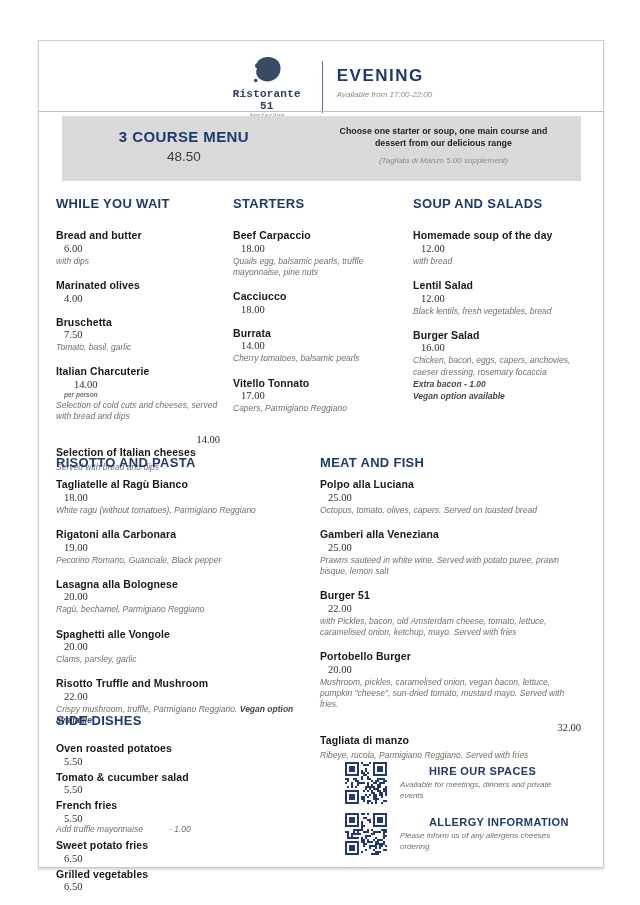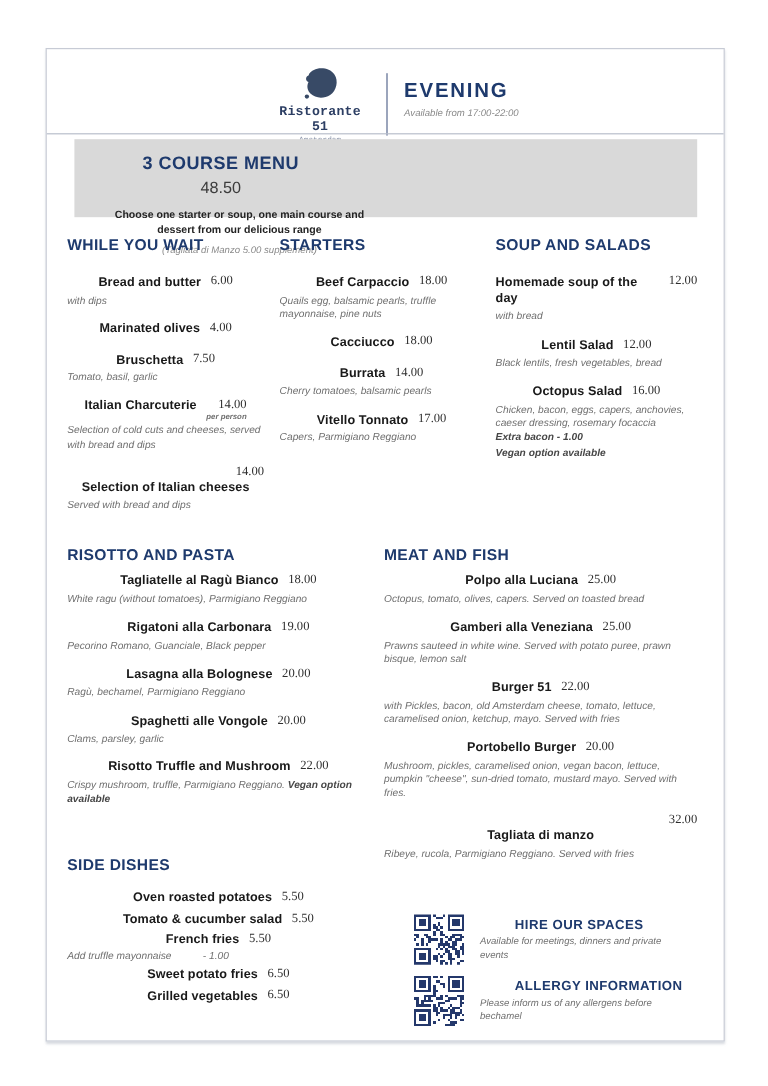--- a/index.html
+++ b/index.html
@@ -11,41 +11,41 @@
   .brand{width:82px;text-align:center;font-family:Liberation Mono, monospace;}
   .brand svg{width:36px;height:32px;display:block;margin:2px auto 0;}
   .brand-name{font-size:11px;font-weight:bold;color:#2c3e63;letter-spacing:.2px;margin-top:1px;}
   .brand-city{font-size:6.5px;color:#8b94a8;margin-top:1px;}
   .vdiv{width:1px;height:52px;background:#5a6b91;align-self:center;margin:0 14px;}
   .eblock{padding-top:13px;}
   .etitle{font-size:17px;font-weight:bold;color:#1e3a6d;letter-spacing:1.5px;}
   .esub{font-size:8px;font-style:italic;color:#8a8a8a;margin-top:4px;}
   .rule{position:absolute;left:0;top:70px;width:100%;height:1px;background:#b8bfcb;}
   
-  .banner{position:absolute;left:23px;top:75px;width:519px;height:65px;background:#d9d9d9;display:flex;flex-direction:column;}
+  .banner{position:absolute;left:23px;top:75px;width:519px;height:65px;background:#d9d9d9;display:flex;}
   .banner-left{width:47%;text-align:center;padding-top:12px;}
   .btitle{font-size:15px;font-weight:bold;color:#1e3a6d;letter-spacing:.4px;}
   .bprice{font-size:13.5px;color:#3c3c3c;margin-top:4px;}
   .banner-right{width:53%;text-align:center;padding:10px 20px 16px;box-sizing:border-box;}
   .bnote{font-size:8.8px;font-weight:bold;color:#232323;line-height:1.35;}
   .bsupp{font-size:8px;font-style:italic;color:#8a8a8a;margin-top:6px;}
   
   .col{position:absolute;}
   .col-a{left:17px;top:155px;width:164px;}
   .col-b{left:194px;top:155px;width:170px;}
   .col-c{left:374px;top:155px;width:168px;}
   .col-d{left:17px;top:414px;width:252px;}
   .col-e{left:281px;top:414px;width:261px;}
   .col-f{left:17px;top:672px;width:252px;}
   .sec-title{font-size:13px;font-weight:bold;color:#1e3a6d;text-align:left;letter-spacing:.3px;margin-bottom:18px;}
   .mid .sec-title{margin-bottom:8px;}
   .side .sec-title{margin-bottom:14px;}
   .item{margin-bottom:12px;}
   .item.compact{margin-bottom:4px;}
-  .row{display:flex;justify-content:center;align-items:flex-start;}
+  .row{display:flex;justify-content:center;align-items:flex-start;flex-direction:column;}
   .name{font-weight:bold;font-size:10.5px;color:#191919;line-height:1.3;letter-spacing:.1px;}
   .pricebox{margin-left:8px;text-align:right;flex:none;}
   .price{font-size:10.5px;color:#2e2e2e;white-space:nowrap;font-family:Liberation Serif, serif;}
   .price.above{text-align:right;margin-bottom:1px;}
   .price-note{font-size:6.5px;font-style:italic;font-weight:bold;color:#6f6f6f;margin-top:1px;}
   .desc{font-size:8.5px;font-style:italic;color:#6f6f6f;line-height:1.32;margin-top:2px;}
   .desc b{color:#474747;}
   .desc.bold{font-weight:bold;color:#474747;margin-top:1px;}
   .desc.note{margin-top:0;margin-bottom:1px;}
   .desc.note .amt{margin-left:26px;}
@@ -191,21 +191,21 @@
         <div class="row">
           <div class="name">Lentil Salad</div>
           <div class="pricebox">
             <div class="price">12.00</div>
           </div>
         </div>
         <div class="desc">Black lentils, fresh vegetables, bread</div>
       </div>
       <div class="item">
         <div class="row">
-          <div class="name">Octopus Salad</div>
+          <div class="name">Burger Salad</div>
           <div class="pricebox">
             <div class="price">16.00</div>
           </div>
         </div>
         <div class="desc">Chicken, bacon, eggs, capers, anchovies, caeser dressing, rosemary focaccia</div>
         <div class="desc bold">Extra bacon - 1.00</div>
         <div class="desc bold">Vegan option available</div>
       </div>
     </div>
   <div class="col col-d mid">
@@ -595,18 +595,18 @@
             <rect x="16" y="19" width="1" height="1" fill="#24386b"></rect>
             <rect x="17" y="19" width="1" height="1" fill="#24386b"></rect>
             <rect x="13" y="20" width="1" height="1" fill="#24386b"></rect>
             <rect x="14" y="20" width="1" height="1" fill="#24386b"></rect>
             <rect x="15" y="20" width="1" height="1" fill="#24386b"></rect>
             <rect x="16" y="20" width="1" height="1" fill="#24386b"></rect>
           </svg>
         </div>
         <div>
           <div class="ftitle">ALLERGY INFORMATION</div>
-          <div class="fdesc">Please inform us of any allergens before bechamel</div>
+          <div class="fdesc">Please inform us of any allergens cheeses ordering</div>
         </div>
       </div>
     </div>
 
 </div>
 
 </body></html>

